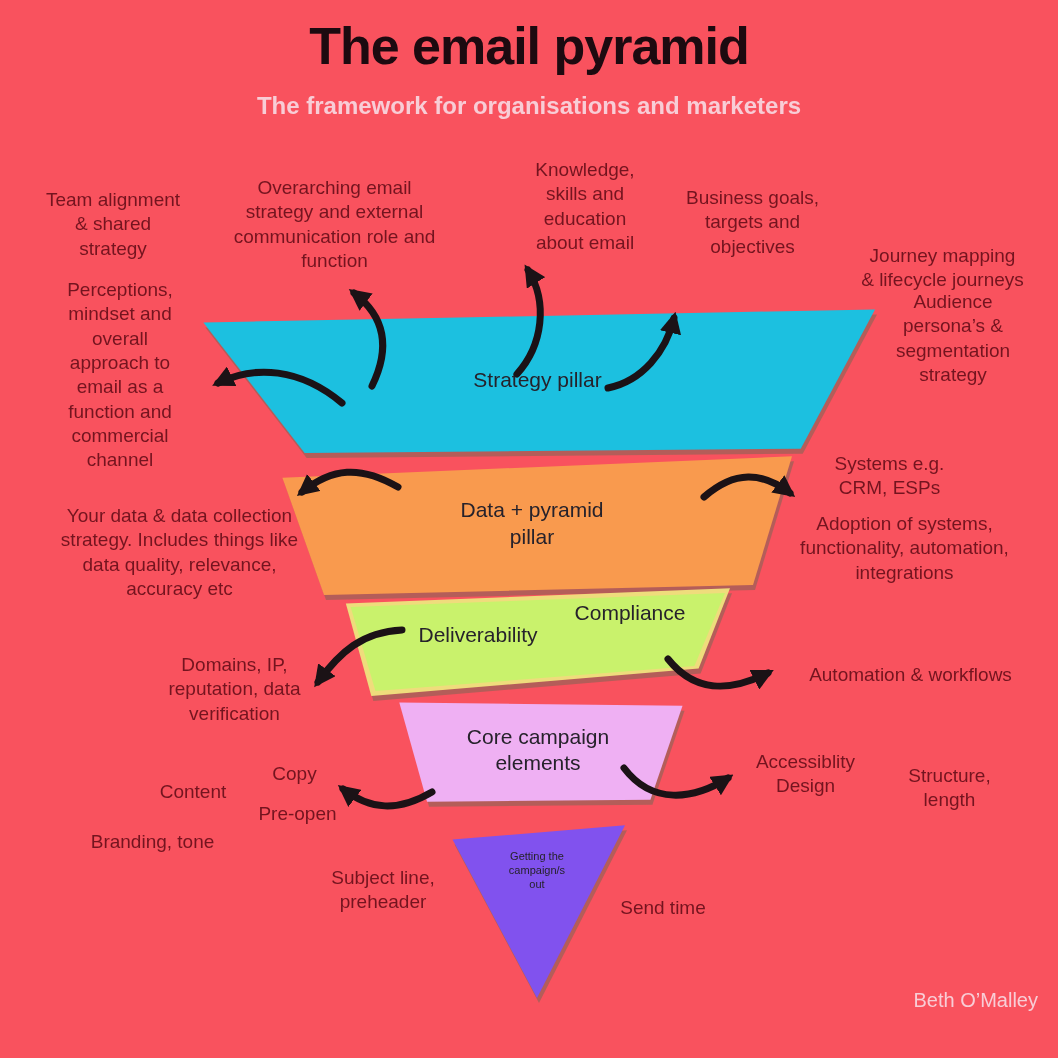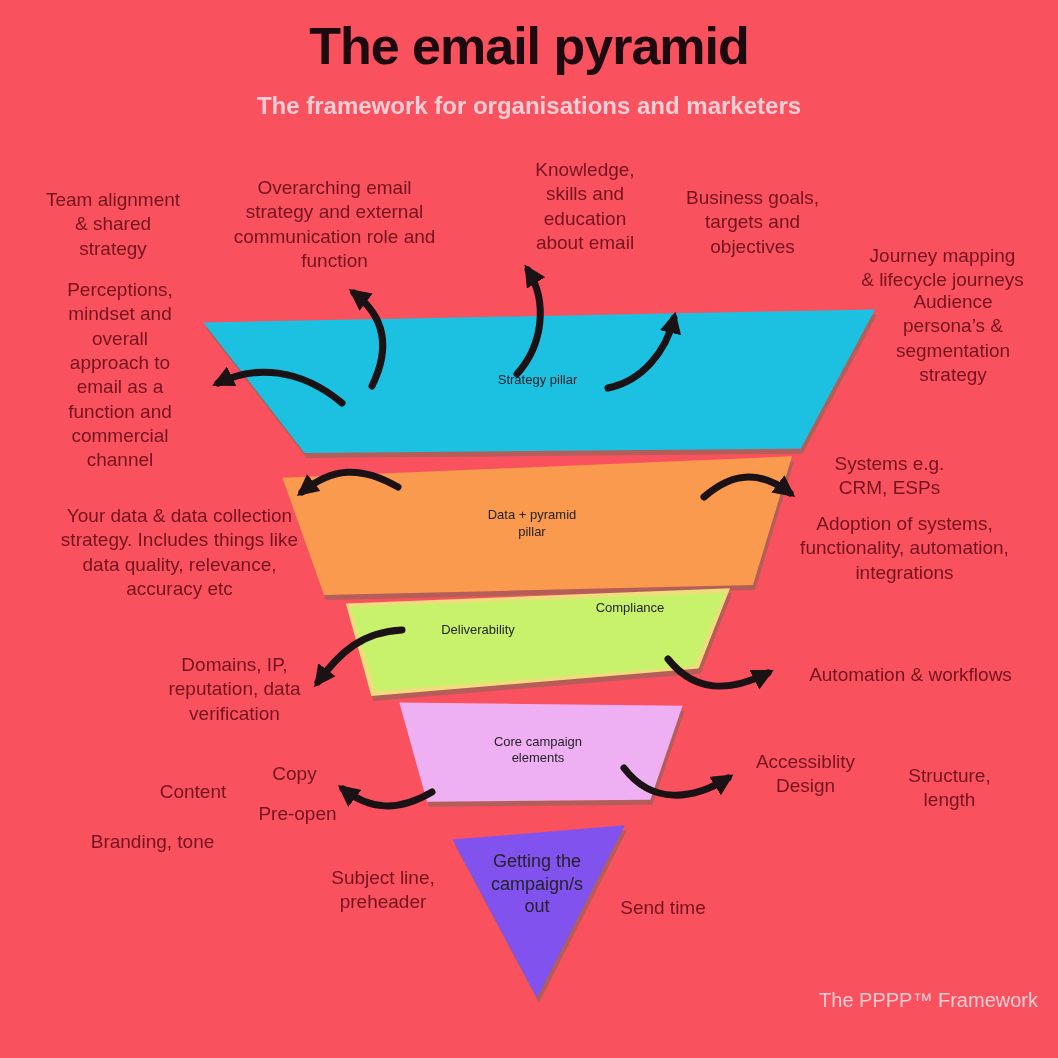--- a/index.html
+++ b/index.html
@@ -23,30 +23,30 @@
   
   .ann{
     position:absolute;text-align:center;white-space:pre-line;
     font-size:19px;line-height:1.28;font-weight:500;
     color:var(--label,#74141f);
   }
   
   .shape-wrap{position:absolute;filter:drop-shadow(2px 5px 0.5px rgba(112,104,84,.5));}
   .shape{width:100%;height:100%;display:flex;align-items:center;justify-content:center;position:relative;}
   .layer-label{
-    text-align:center;white-space:pre-line;font-size:13px;line-height:1.25;
+    text-align:center;white-space:pre-line;font-size:21px;line-height:1.25;
     color:#26222b;font-weight:500;
   }
   .strategy-shape{background:var(--strategy,#1cc0e0);clip-path:polygon(0.5% 10%,100% 1%,89% 97%,15.5% 100%);}
   .data-shape{background:var(--data,#f99a4e);clip-path:polygon(2% 18%,100% 3%,92.5% 93%,10% 100%);}
   .green-outer{background:var(--deliverability_border,#efdc7c);clip-path:polygon(2% 16%,100% 2%,92% 75%,8.5% 100%);}
   .green-inner{position:absolute;left:5px;top:5px;right:5px;bottom:5px;background:var(--deliverability,#c9f26c);clip-path:polygon(2% 16%,100% 2%,92% 75%,8.5% 100%);}
   .core-shape{background:var(--core,#efb0f3);clip-path:polygon(2.5% 6%,99.5% 9%,88.5% 96%,12% 98%);}
   .send-shape{background:var(--send,#8152ee);clip-path:polygon(2% 11%,100% 3%,50% 100%);align-items:flex-start;}
-  .send-shape .layer-label{font-size:18px;margin-top:30px;}
+  .send-shape .layer-label{font-size:11px;margin-top:30px;}
   .deliv-label{position:absolute;left:60px;top:36px;width:160px;}
   .compliance-label{position:absolute;left:212px;top:14px;width:160px;}
   
   svg.arrows{position:absolute;left:0;top:0;pointer-events:none;}
   svg.arrows path.a{fill:none;stroke:var(--arrow,#1b1216);stroke-width:7;stroke-linecap:round;}
   
   .credits{
     right:20px;top:988px;width:320px;text-align:right;
     font-size:20px;line-height:1.25;font-weight:500;
     color:var(--light_text,#f8cdd6);
@@ -159,14 +159,14 @@
 <div class="ann" style="left:70px;top:830px;width:165px;">Branding, tone</div>
 <div class="ann" style="left:733px;top:750px;width:145px;">Accessiblity
 Design</div>
 <div class="ann" style="left:882px;top:764px;width:135px;">Structure,
 length</div>
 <div class="ann" style="left:298px;top:866px;width:170px;">Subject line,
 preheader</div>
 <div class="ann" style="left:603px;top:896px;width:120px;">Send time</div>
 
 <div class="abs credits">
-  <div>The PPPP™ Framework</div>
+  <div>Beth O’Malley</div>
 </div>
 
 </body></html>

